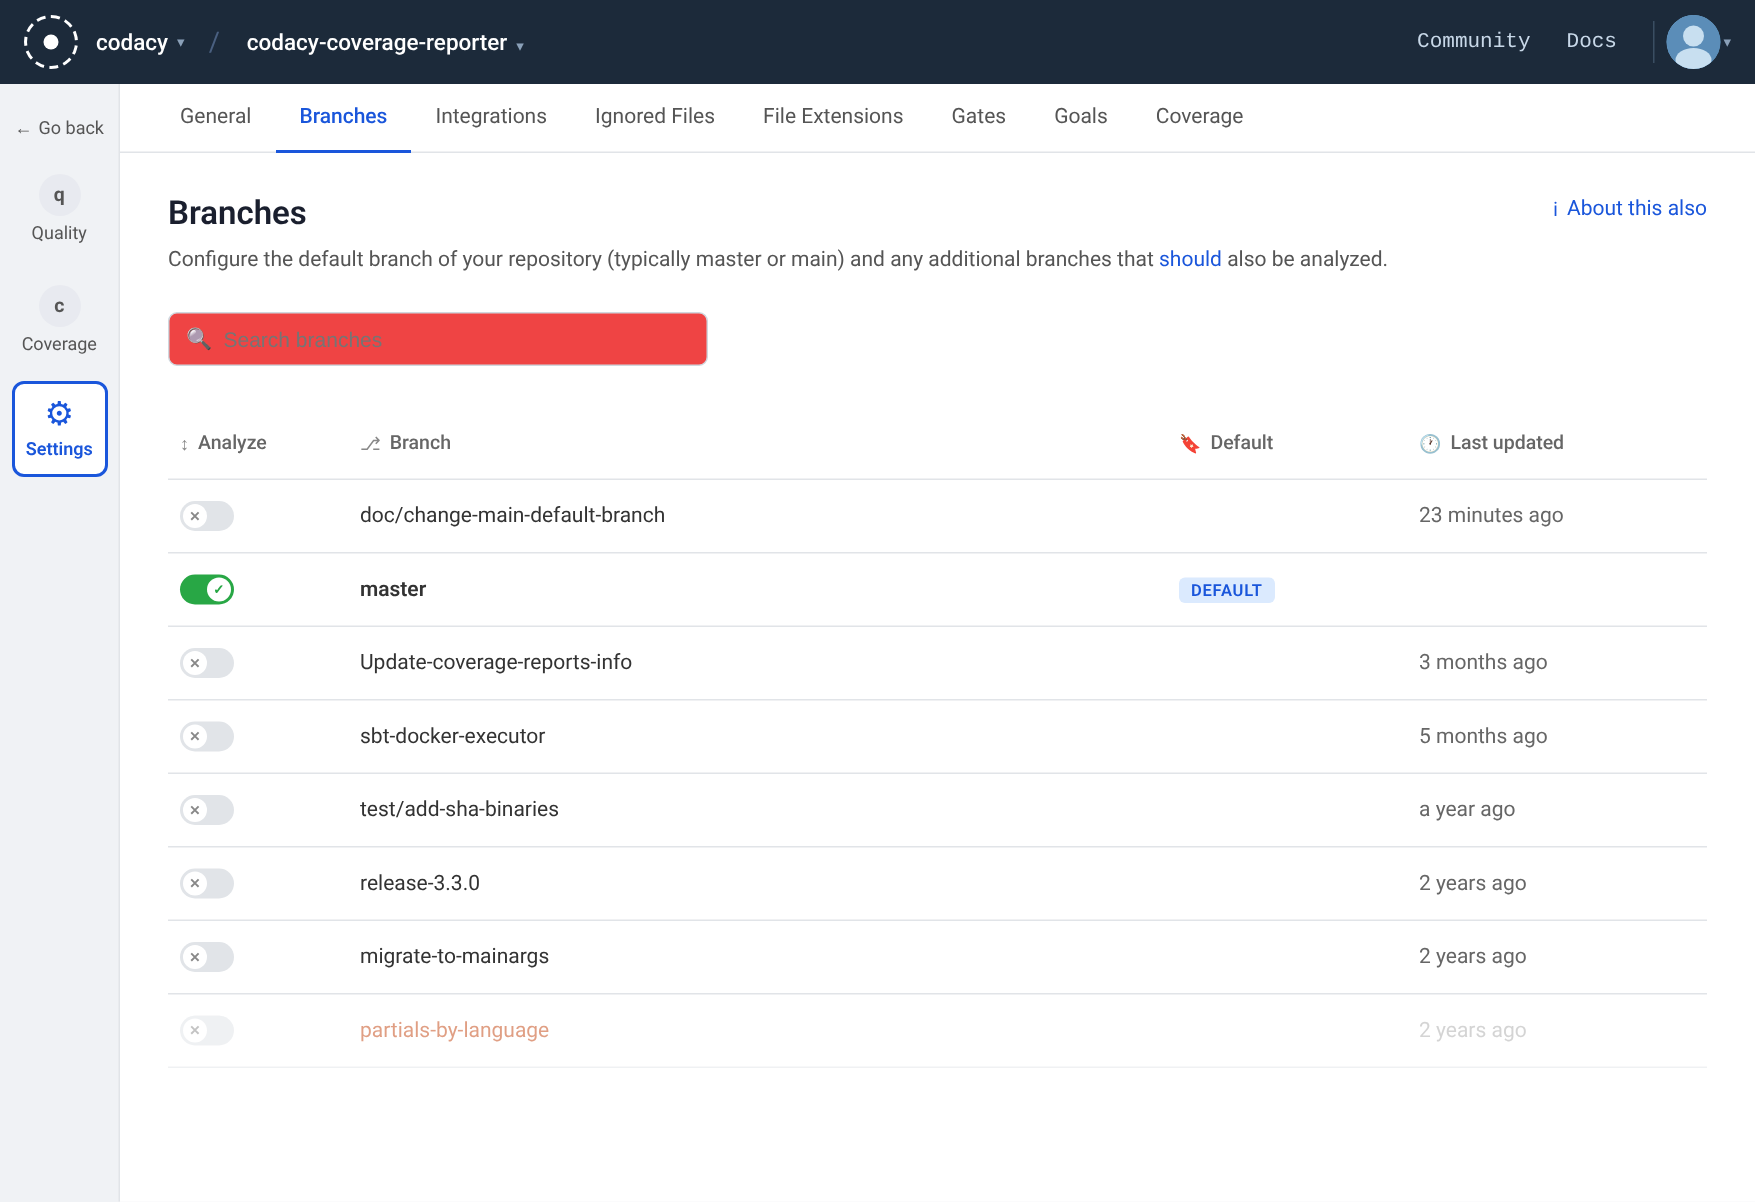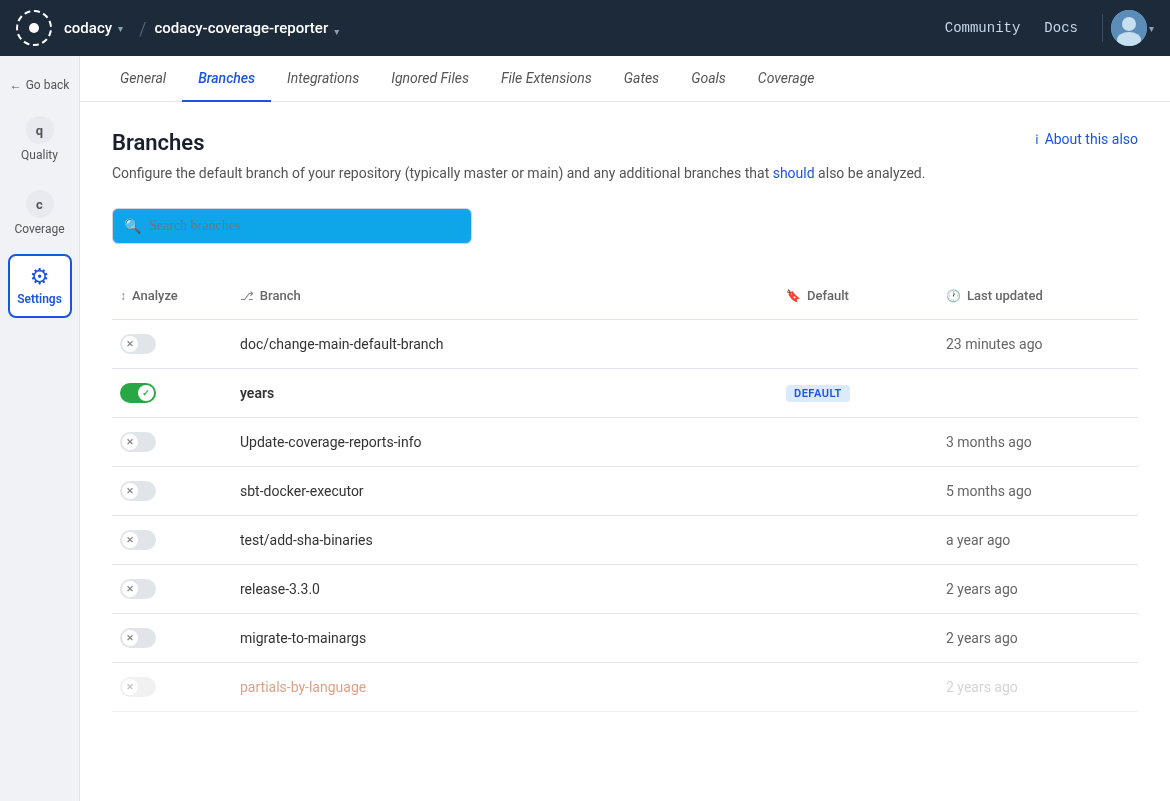--- a/index.html
+++ b/index.html
@@ -32,21 +32,21 @@
     .nav-brand {
       display: flex; align-items: center; gap: 4px;
       color: #fff; font-size: 15px; font-weight: 500; cursor: pointer;
       padding-right: 8px;
     }
     .nav-separator {
       color: #4a6080; font-size: 18px; margin: 0 8px;
     }
     .nav-repo {
       display: flex; align-items: flex-end; gap: 4px;
-      color: #fff; font-size: 15px; font-weight: 500; cursor: pointer;
+      color: #fff; font-size: 15px; font-weight: 500; cursor: pointer; margin-left: 10px;
     }
     .nav-chevron {
       color: #8aa0b8; font-size: 10px; margin-left: 2px;
     }
     .nav-spacer { flex: 1; }
     .nav-links {
       display: flex; align-items: center; gap: 24px; margin-right: 16px;
     }
     .nav-link {
       color: #c8d8e8; font-size: 14px; cursor: pointer; text-decoration: none; font-family: Liberation Mono, monospace;
@@ -121,21 +121,20 @@
       border-bottom: 1px solid #e1e4e8;
       padding: 0 24px;
       display: flex; gap: 0;
       background: #fff;
     }
     .tab {
       padding: 14px 16px;
       font-size: 14px; cursor: pointer; color: #555;
       border-bottom: 2px solid transparent;
       margin-bottom: -1px;
-      font-style: italic;
     }
     .tab.active {
       color: #1a56db;
       border-bottom: 2px solid #1a56db;
       font-weight: 500;
     }
 
     
     .content-area {
       padding: 28px 32px;
@@ -163,23 +162,22 @@
     .search-container {
       position: relative; width: 360px; margin-bottom: 28px;
     }
     .search-icon-pos {
       position: absolute; left: 12px; top: 50%; transform: translateY(-50%);
       color: #888; font-size: 14px;
     }
     .search-input {
       width: 100%; padding: 9px 12px 9px 36px;
       border: 1px solid #d0d7de; border-radius: 6px;
-      font-size: 14px; color: #333; background: #0ea5e9;
+      font-size: 14px; color: #333; background: #ef4444;
       outline: none;
-      font-family: Liberation Serif, serif;
     }
     .table-header {
       display: grid;
       grid-template-columns: 120px 1fr 160px 200px;
       border-bottom: 1px solid #e1e4e8;
       padding: 8px 0;
     }
     .th {
       font-size: 13px; color: #666; font-weight: 500;
       display: flex; align-items: center; gap: 6px; padding: 8px 8px;
@@ -374,21 +372,21 @@
       <div class="td">
         <div class="toggle-wrap">
           <div class="toggle on">
             <div class="toggle-knob">
                     <span class="toggle-check">✓</span>
                   </div>
           </div>
         </div>
       </div>
       <div class="td">
-        <span class="branch-name bold">years</span>
+        <span class="branch-name bold">master</span>
       </div>
       <div class="td">
         <span class="default-badge">DEFAULT</span>
       </div>
     </div>
           <div class="table-row">
       <div class="td">
         <div class="toggle-wrap">
           <div class="toggle off">
             <div class="toggle-knob">

